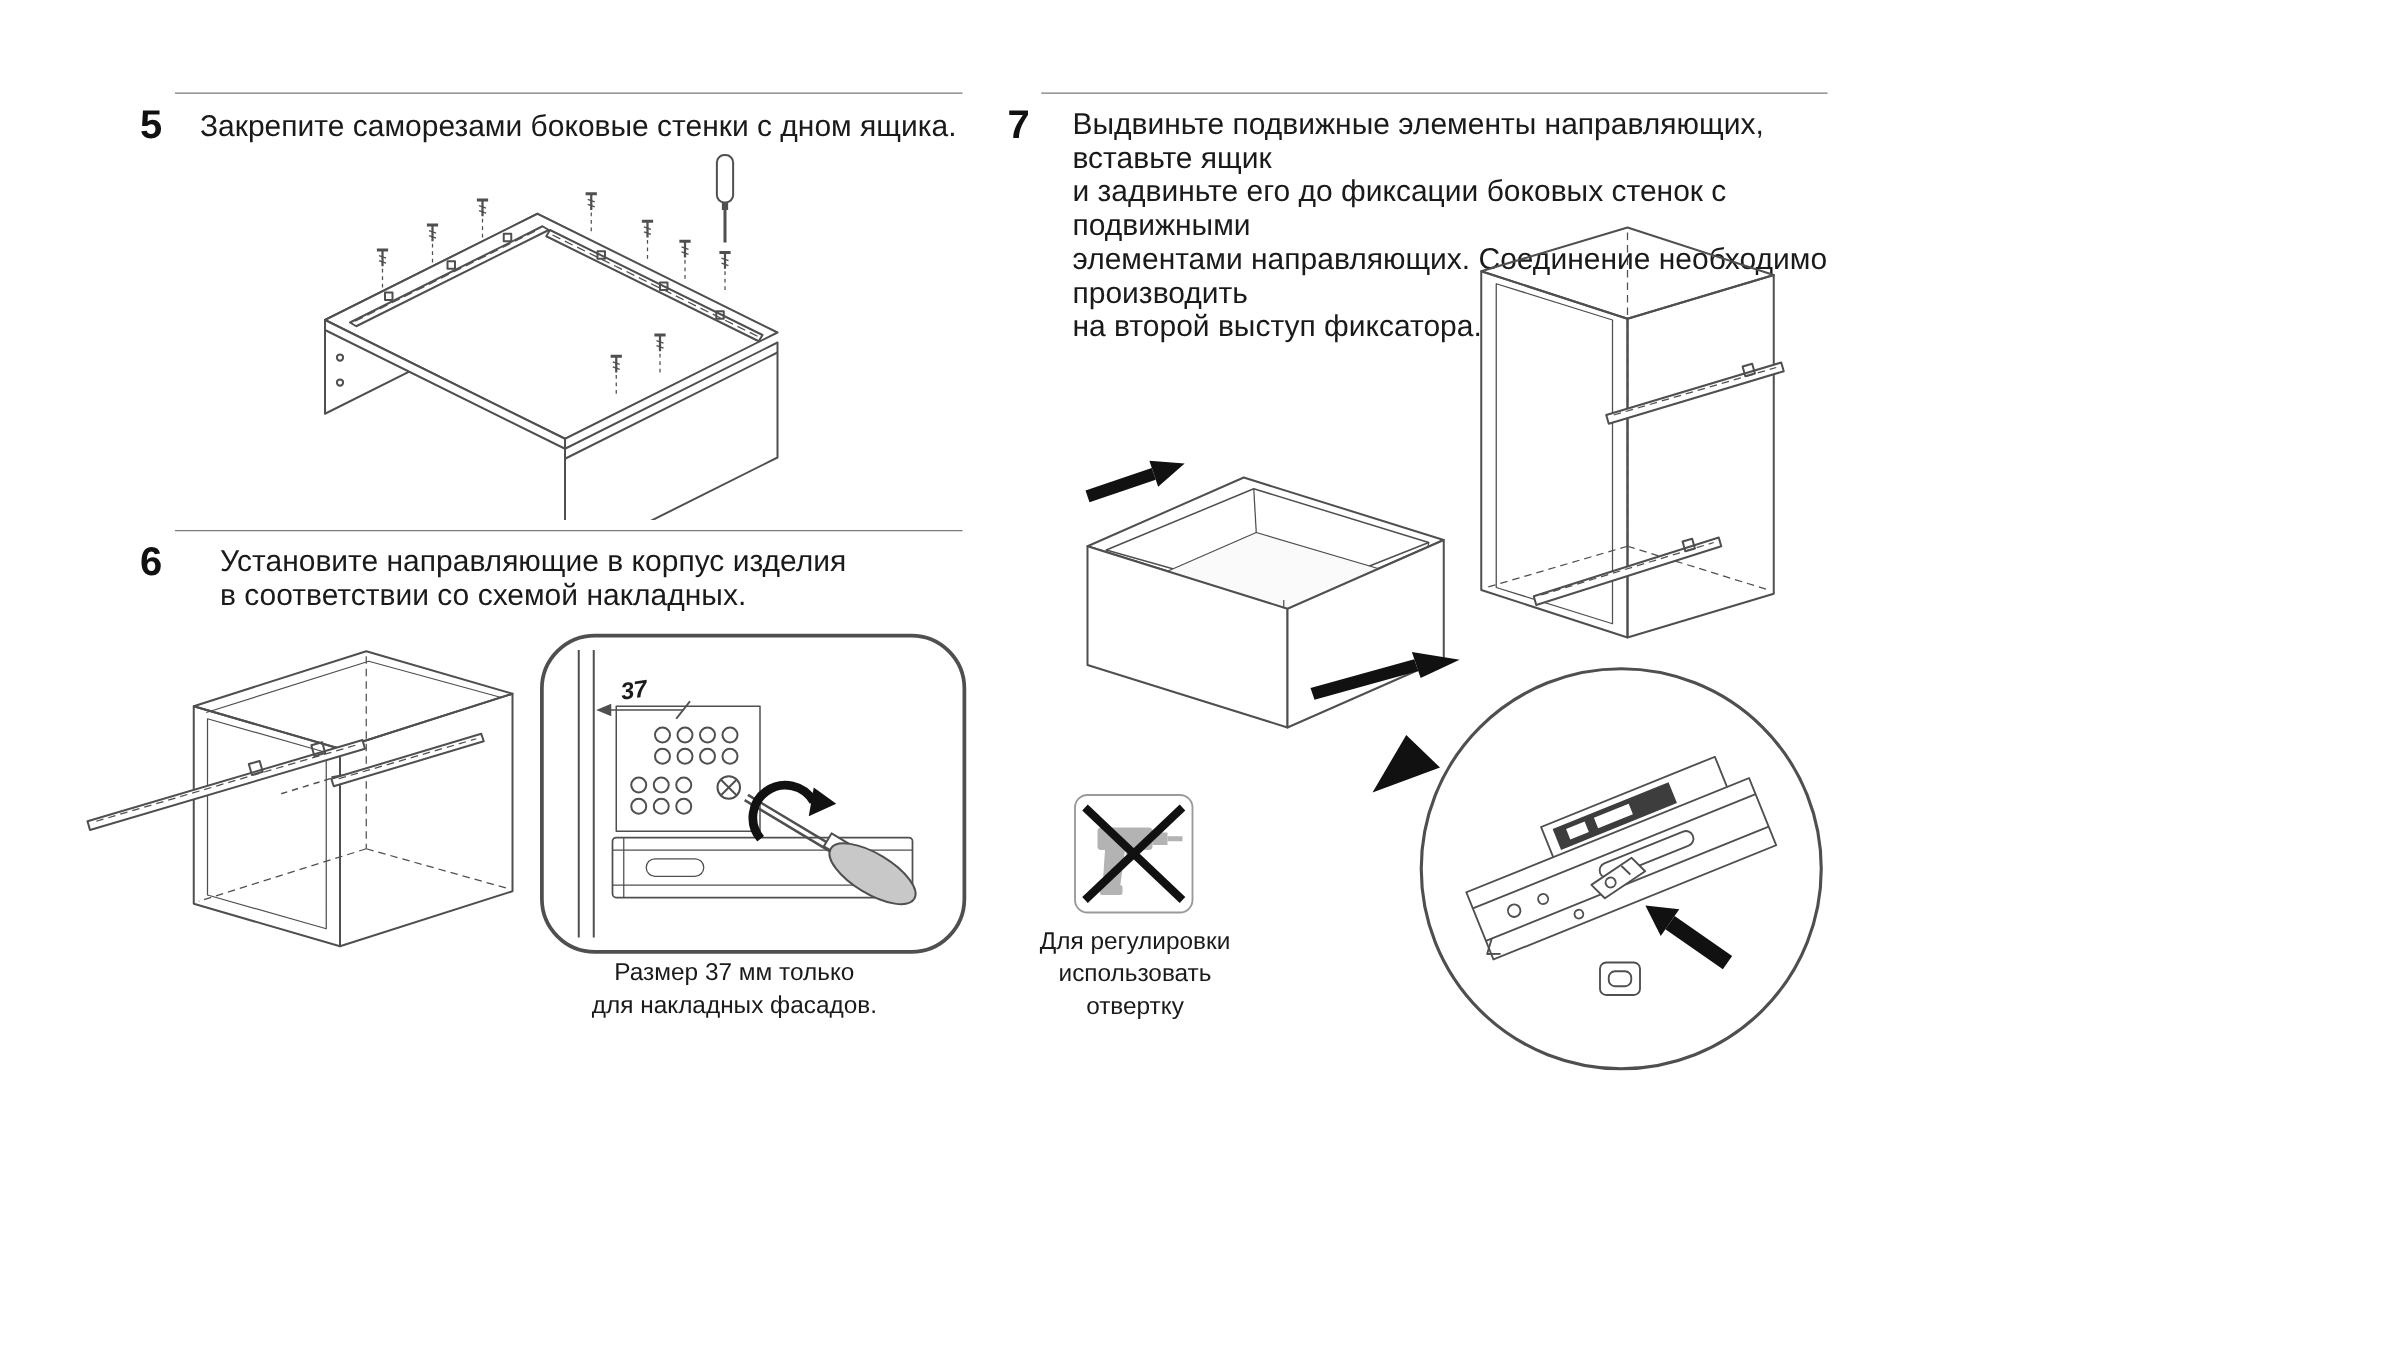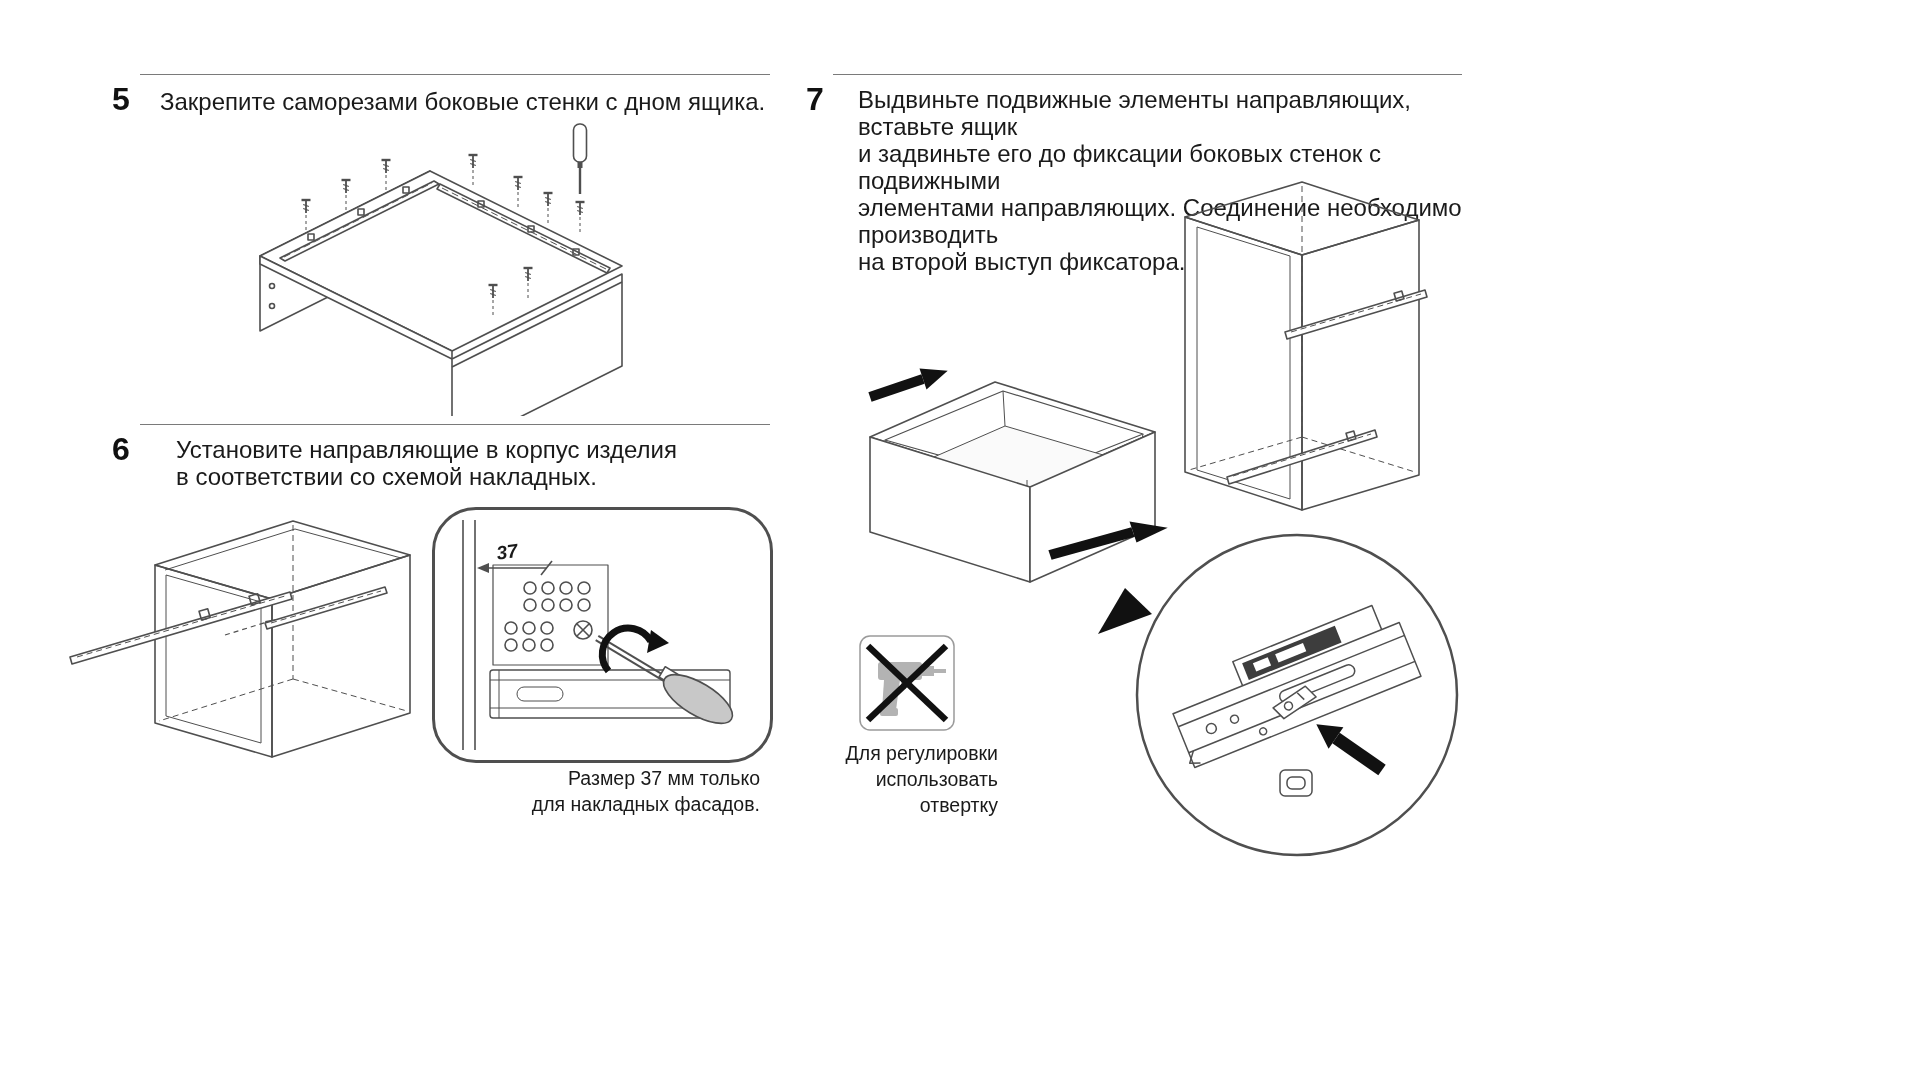--- a/index.html
+++ b/index.html
@@ -5,21 +5,21 @@
   * { margin:0; padding:0; box-sizing:border-box; }
   html,body { background:#ffffff; }
   body { font-family:"Liberation Sans", sans-serif; }
   .page { position:relative; width:1924px; height:1082px; background:#fff; overflow:hidden; color:#1a1a1a; }
   .abs { position:absolute; }
   .rule { position:absolute; height:1px; background:#7a7a7a; }
   .step-num { position:absolute; font-size:32px; font-weight:bold; color:#111; line-height:1; }
   .step-text { position:absolute; font-size:24px; line-height:27px; color:#1a1a1a; }
   .step-text span { display:block; }
   .caption { position:absolute; font-size:19.5px; line-height:26px; text-align:center; color:#1a1a1a; }
-  .caption span { display:block;text-align:right; }
+  .caption span { display:block; }
   .inset-box { position:absolute; border:3px solid #4f4f4f; border-radius:44px; background:#fff; }
   svg { display:block; }
 </style>
 </head>
 <body>
 
 <div class="page">
 
   <div class="rule" style="left:140px;top:74px;width:630px;"></div>
   <div class="step-num" style="left:112px;top:83px;">5</div>

